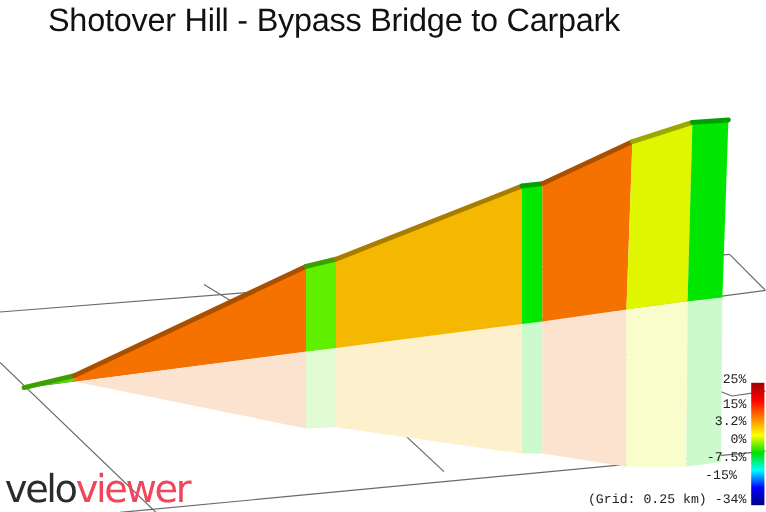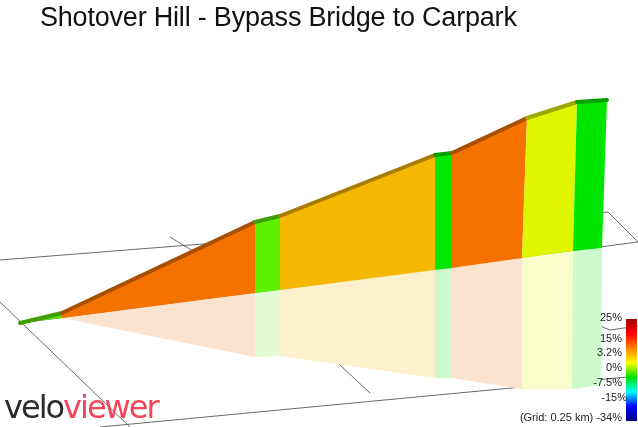--- a/index.html
+++ b/index.html
@@ -1,19 +1,19 @@
 <!DOCTYPE html>
 <html><head>
 <meta charset="utf-8">
 <style>
   html,body{margin:0;padding:0;background:#fff;}
   body{width:638px;height:427px;position:relative;overflow:hidden;font-family:"DejaVu Sans",sans-serif;}
   .title{position:absolute;left:4px;top:2px;font-family:"Liberation Sans",sans-serif;font-size:27px;color:#111;letter-spacing:-0.2px;white-space:nowrap;margin-left:36px;}
   svg.plot{position:absolute;left:0;top:0;}
-  .lbl{position:absolute;font-size:11px;color:#222;text-align:left;white-space:nowrap;font-family:Liberation Sans, sans-serif;}
+  .lbl{position:absolute;font-size:11px;color:#222;text-align:left;white-space:nowrap;font-family:Liberation Mono, monospace;}
   .logo{position:absolute;left:4px;top:392px;font-family:"DejaVu Sans",sans-serif;font-weight:normal;font-size:32px;letter-spacing:-2px;line-height:30px;}
   .logo .velo{color:#2b2b2b;}
   .logo .viewer{color:#f0455a;}
 </style>
 </head>
 <body>
 
 <div class="title">Shotover Hill - Bypass Bridge to Carpark</div>
 
 <svg class="plot" width="638" height="427" viewBox="0 0 638 427" xmlns="http://www.w3.org/2000/svg">
@@ -58,21 +58,21 @@
     </g>
 </svg>
 
 <div>
   <div id="colorbar" style="position: absolute; left: 626px; top: 319px; width: 11px; height: 102px; background: linear-gradient(rgb(160, 0, 0), rgb(255, 0, 0), rgb(255, 128, 0), rgb(255, 255, 0), rgb(0, 224, 0), rgb(0, 255, 255), rgb(0, 0, 255), rgb(0, 0, 128));"></div>
   <div class="lbl" style="right:16px;top:311px;">25%</div>
   <div class="lbl" style="right:16px;top:332px;">15%</div>
   <div class="lbl" style="right:16px;top:346px;">3.2%</div>
   <div class="lbl" style="right:16px;top:361px;">0%</div>
   <div class="lbl" style="right:16px;top:376px;">-7.5%</div>
-  <div class="lbl" style="right:11px;top:391px;">-15%</div>
+  <div class="lbl" style="right:24px;top:391px;">-15%</div>
   <div class="lbl" style="right:16px;top:411px;">
     <span>(Grid: 0.25 km)</span>
     <span>-34%</span>
   </div>
 </div>
 
 <div class="logo">
   <span class="velo">velo</span><span class="viewer">viewer</span>
 </div>
 

